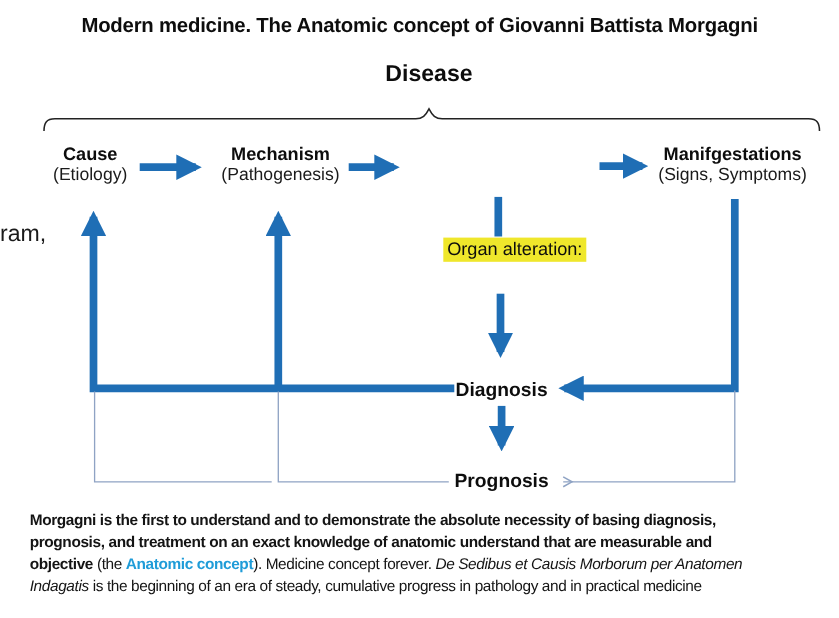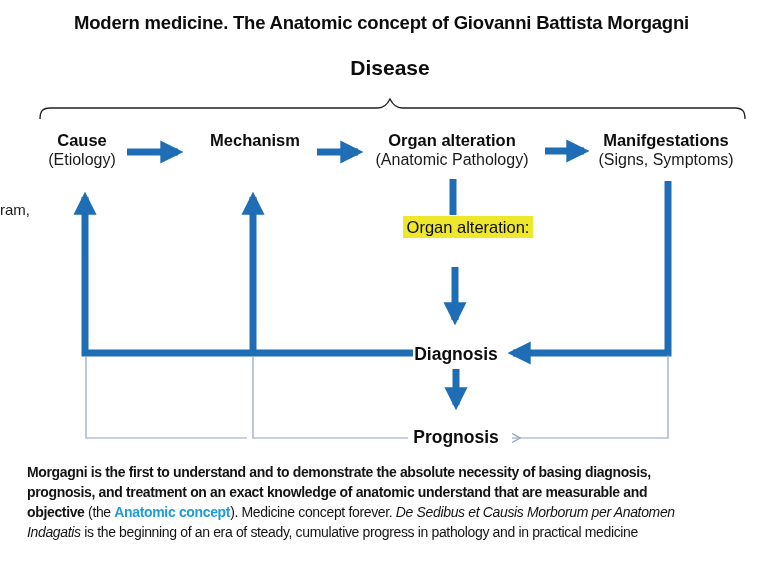--- a/index.html
+++ b/index.html
@@ -15,21 +15,21 @@
   .disease-heading{
     top:56px;left:390px;transform:translateX(-50%);
     font-size:21px;font-weight:bold;color:#0d0d0d;
   }
   .node{
     top:130px;width:230px;transform:translateX(-50%);text-align:center;line-height:20px;
   }
   .node .nlabel{font-size:16.5px;font-weight:bold;color:#0d0d0d;display:block;}
   .node .nsub{font-size:16px;color:#1a1a1a;display:block;line-height:19px;}
   .frag{
-    top:201px;left:0;font-size:15px;color:#1a1a1a;
+    top:201px;left:0;font-size:21px;color:#1a1a1a;
   }
   .hl-note{
     top:216px;left:468px;transform:translateX(-50%);width:360px;text-align:center;
   }
   .hl-line{
     display:inline-block;background:#efe72b;color:#0d0d0d;
     font-size:16.5px;font-weight:normal;line-height:20px;padding:1px 4px;margin:0;
   }
   .stage-label{
     transform:translateX(-50%);font-size:17.5px;font-weight:bold;color:#0d0d0d;
@@ -83,24 +83,21 @@
 
   <div class="abs slide-title">Modern medicine. The Anatomic concept of Giovanni Battista Morgagni</div>
   <div class="abs disease-heading">Disease</div>
 
   <div class="abs node" style="left:82px;">
     <span class="nlabel">Cause</span>
     <span class="nsub">(Etiology)</span>
   </div>
   <div class="abs node" style="left:255px;">
     <span class="nlabel">Mechanism</span>
-  </div>
-  <div class="abs node" style="left:452px;">
-    <span class="nlabel">Organ alteration</span>
-    <span class="nsub">(Anatomic Pathology)</span>
+    <span class="nsub">(Pathogenesis)</span>
   </div>
   <div class="abs node" style="left:666px;">
     <span class="nlabel">Manifgestations</span>
     <span class="nsub">(Signs, Symptoms)</span>
   </div>
 
   <div class="abs frag">ram,</div>
 
   <div class="abs hl-note">
     <span class="hl-line">Organ alteration:</span><br>

